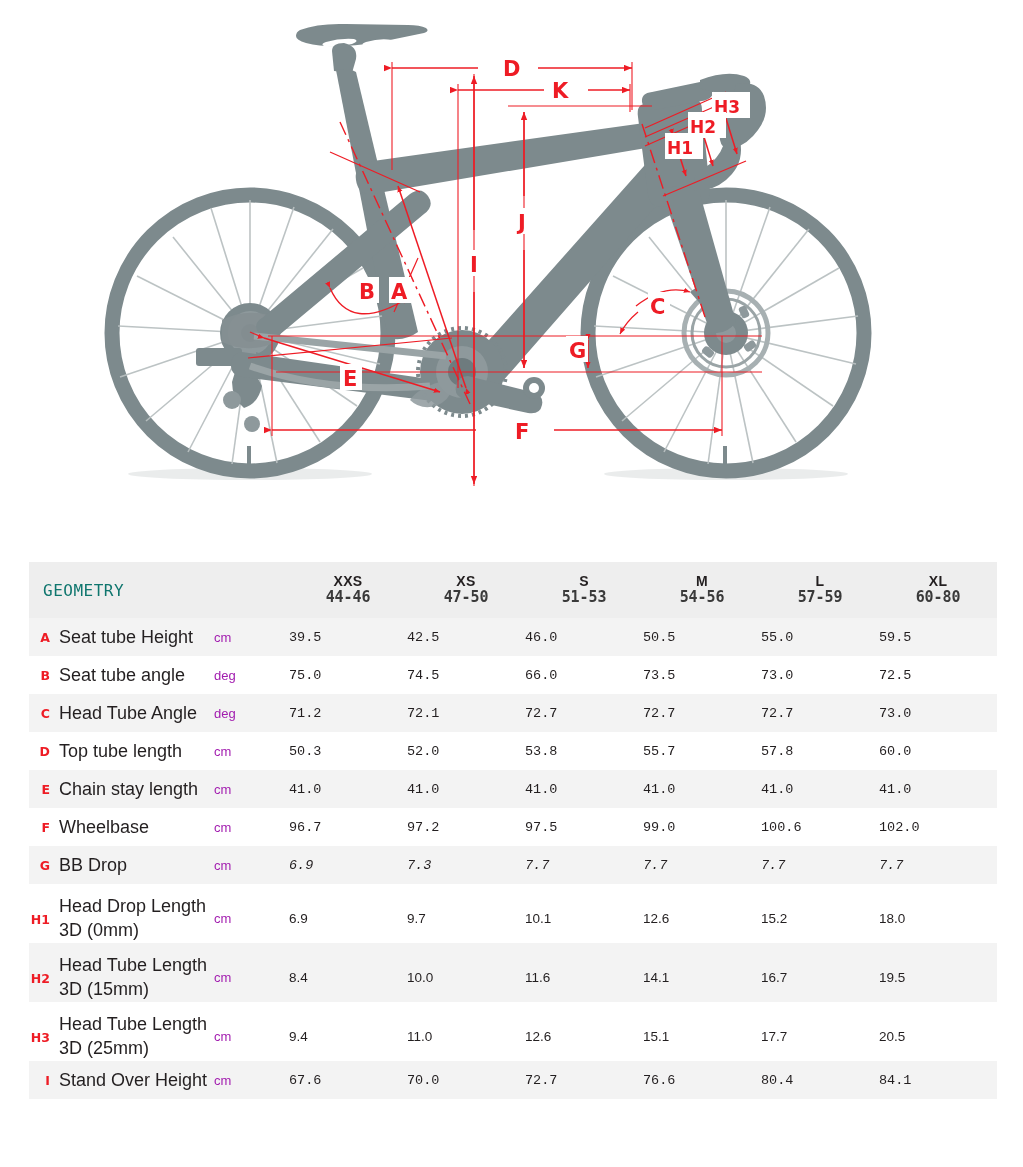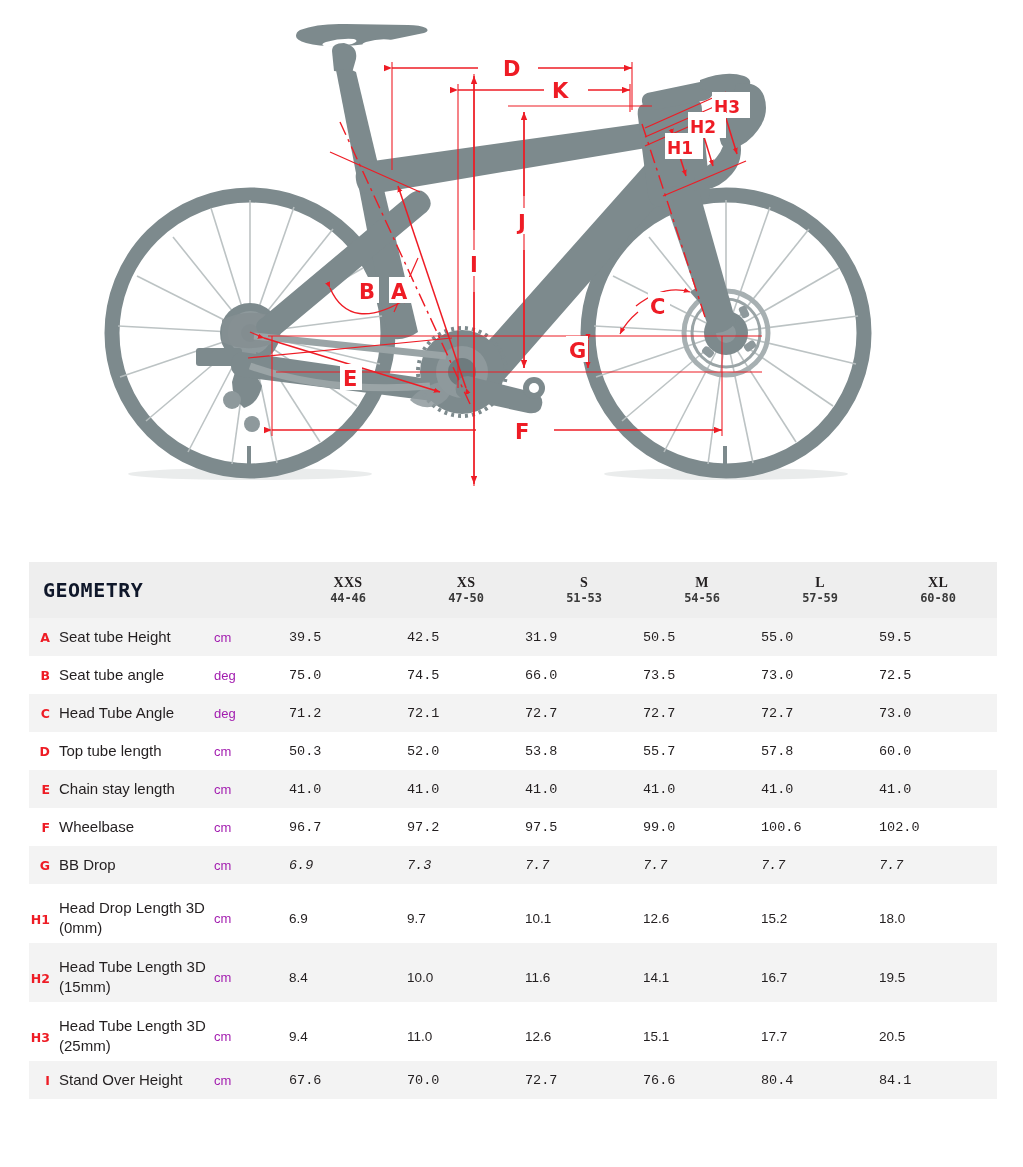--- a/index.html
+++ b/index.html
@@ -57,44 +57,44 @@
   .col-name   { width: 155px; }
   .col-unit   { width: 75px; }
   .col-size   { width: 118px; }
 
   .hdr-row {
     background: #eeeeee;
     height: 56px;
   }
   .hdr-title {
     font-family: "DejaVu Sans Mono", monospace;
-    font-weight: bold;
-    font-size: 20px;
+    font-weight: normal;
+    font-size: 16px;
     letter-spacing: 0.5px;
-    color: #0f172a;
+    color: #0f766e;
     padding-left: 14px !important;
     white-space: nowrap;
   }
   .size-head {
     text-align: center !important;
     line-height: 1.05;
   }
   .size-head .sz {
     display: block;
-    font-family: Liberation Serif, serif;
+    font-family: Liberation Sans, sans-serif;
     font-weight: bold;
     font-size: 14px;
     color: #231f20;
     letter-spacing: 0.3px;
   }
   .size-head .rng {
     display: block;
     font-family: "DejaVu Sans Mono", monospace;
     font-weight: bold;
-    font-size: 12px;
+    font-size: 15px;
     color: #3a3a3a;
     letter-spacing: -0.1px;
     margin-top: 1px;
   }
 
   tbody tr { height: 38px; }
   tbody tr.shade { background: #f3f3f3; }
   tbody tr.plain { background: #ffffff; }
   tbody tr.tall  { height: 59px; }
 
@@ -104,21 +104,21 @@
     font-size: 12.5px;
     font-family: "DejaVu Sans", sans-serif;
     text-align: right !important;
     padding-right: 9px !important;
     vertical-align: top;
     padding-top: 12px !important;
   }
   tbody tr:not(.tall) td.code { vertical-align: middle; padding-top: 0 !important; }
 
   td.name {
-    font-size: 15px;
+    font-size: 18px;
     color: #231f20;
     line-height: 1.35;
     vertical-align: top;
     padding-top: 9px !important;
     padding-right: 6px !important;
   }
   tbody tr:not(.tall) td.name { vertical-align: middle; padding-top: 0 !important; }
 
   td.unit {
     font-size: 13px;
@@ -430,21 +430,21 @@
     </tr>
   </thead>
   <tbody>
 
     <tr class="shade">
       <td class="code">A</td>
       <td class="name">Seat tube Height</td>
       <td class="unit">cm</td>
       <td class="val">39.5</td>
       <td class="val">42.5</td>
-      <td class="val">31.9</td>
+      <td class="val">46.0</td>
       <td class="val">50.5</td>
       <td class="val">55.0</td>
       <td class="val">59.5</td>
     </tr>
 
     <tr class="plain">
       <td class="code">B</td>
       <td class="name">Seat tube angle</td>
       <td class="unit">deg</td>
       <td class="val">75.0</td>

